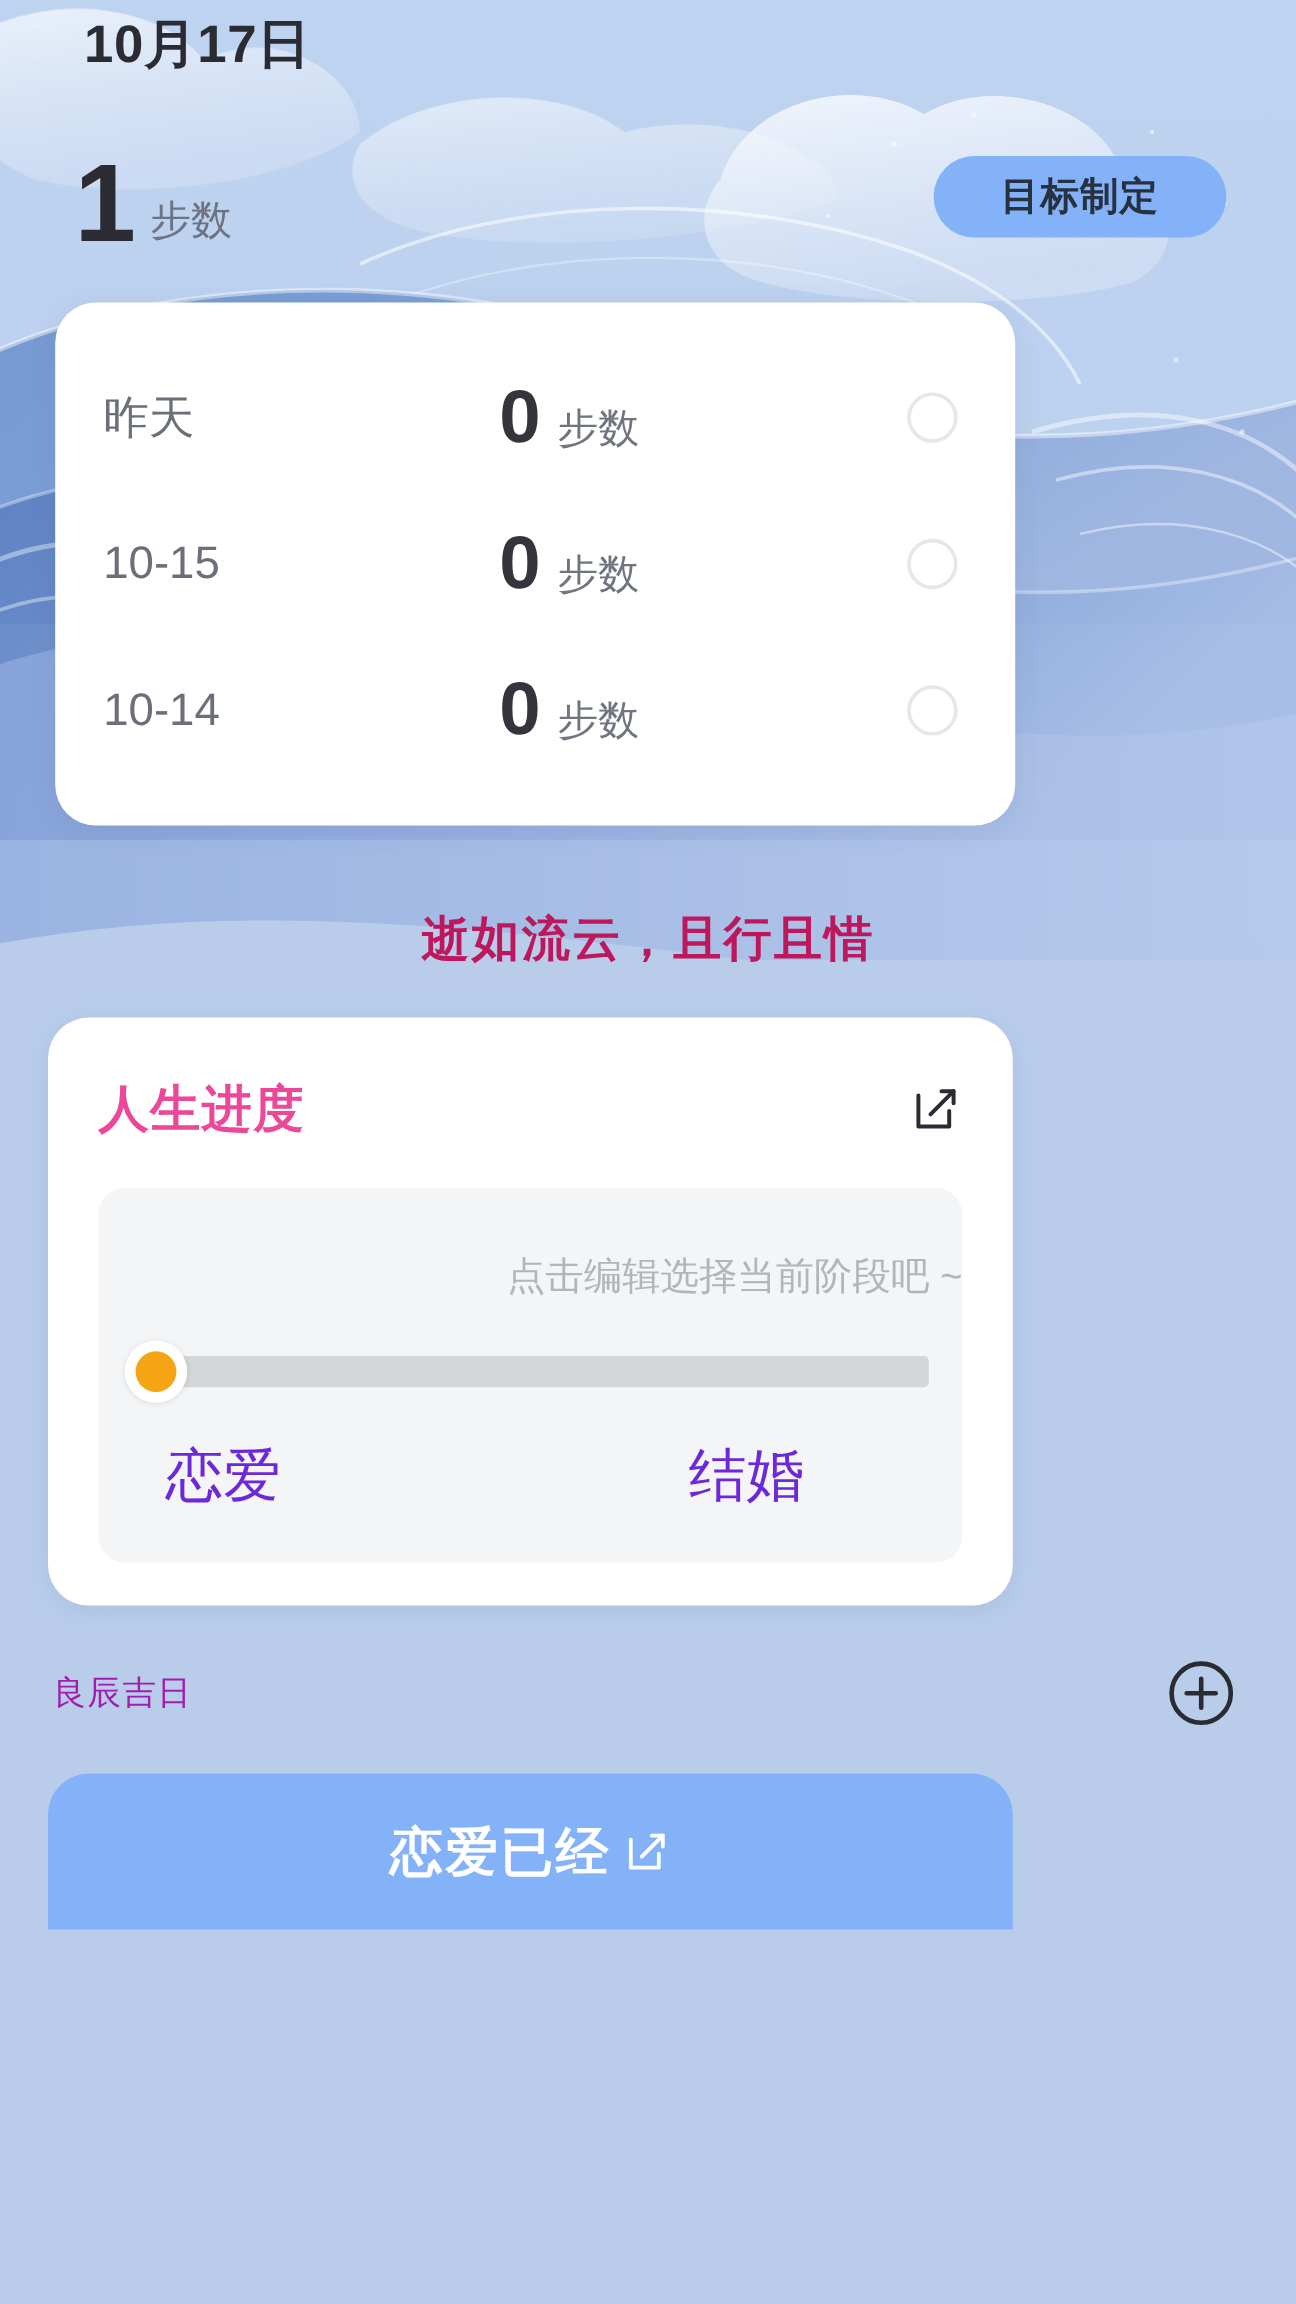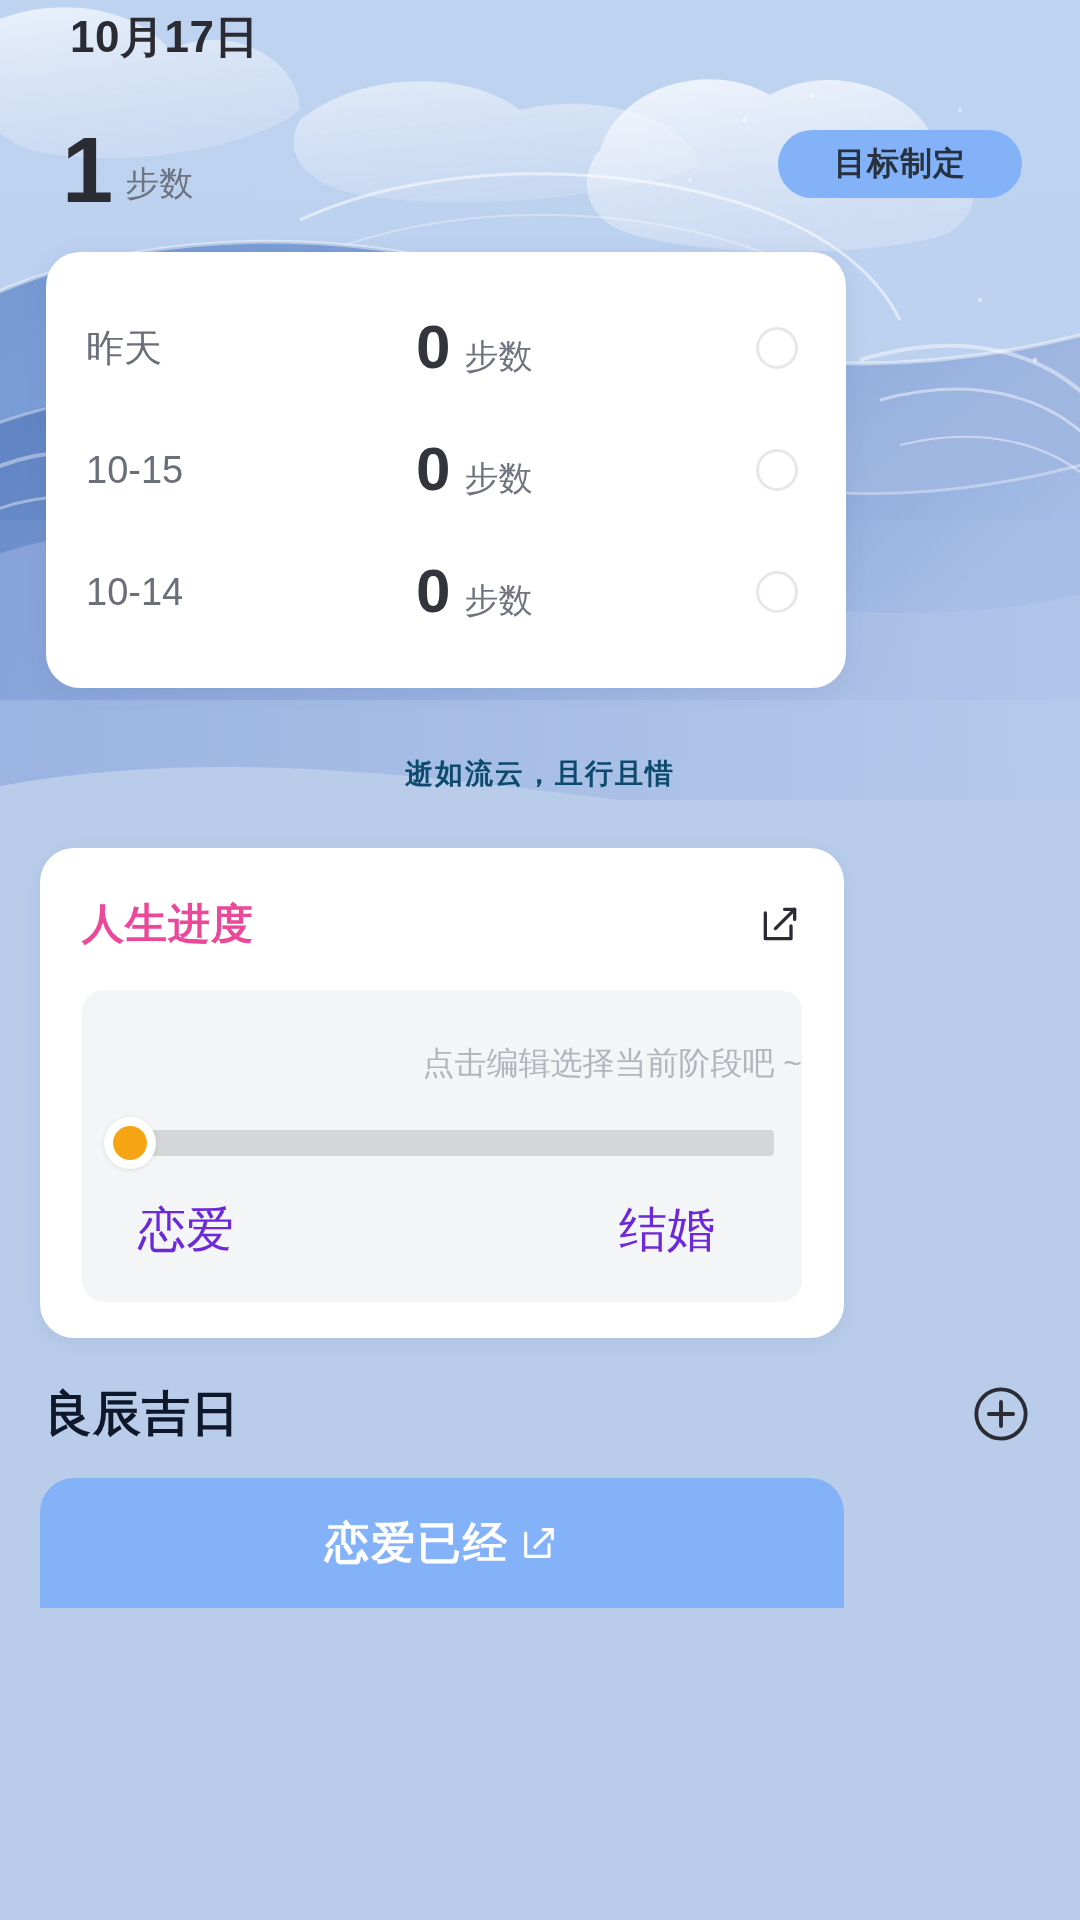--- a/index.html
+++ b/index.html
@@ -144,23 +144,23 @@
     cursor: pointer;
   }
 
   
   .quote {
     position: absolute;
     left: 0;
     right: 0;
     top: 755px;
     text-align: center;
-    font-size: 28px;
-    font-weight: 700;
-    color: #0c4a6e;
+    font-size: 40px;
+    font-weight: 700;
+    color: #be185d;
     letter-spacing: 2px;
   }
 
   
   .life-card {
     position: absolute;
     left: 40px;
     top: 848px;
     width: 804px;
     height: 490px;
@@ -252,36 +252,36 @@
     display: flex;
     justify-content: space-between;
   }
   .stage-labels span {
     font-size: 48px;
     color: #6d28d9;
     width: 200px;
     text-align: center;
   }
   .stage-labels span:first-child { text-align: left; padding-left: 34px; }
-  .stage-labels span:last-child  { text-align: center; padding-right: 14px; }
+  .stage-labels span:last-child  { text-align: left; padding-right: 14px; }
 
   
   .section-head {
     position: absolute;
     left: 44px;
     right: 50px;
     top: 1382px;
     display: flex;
     align-items: center;
     justify-content: space-between;
   }
   .section-title {
-    font-size: 48px;
-    font-weight: 700;
-    color: #0f172a;
+    font-size: 28px;
+    font-weight: 400;
+    color: #a21caf;
     letter-spacing: 1px;
   }
   .add-btn {
     width: 58px;
     height: 58px;
     cursor: pointer;
     display: block;
   }
 
   

